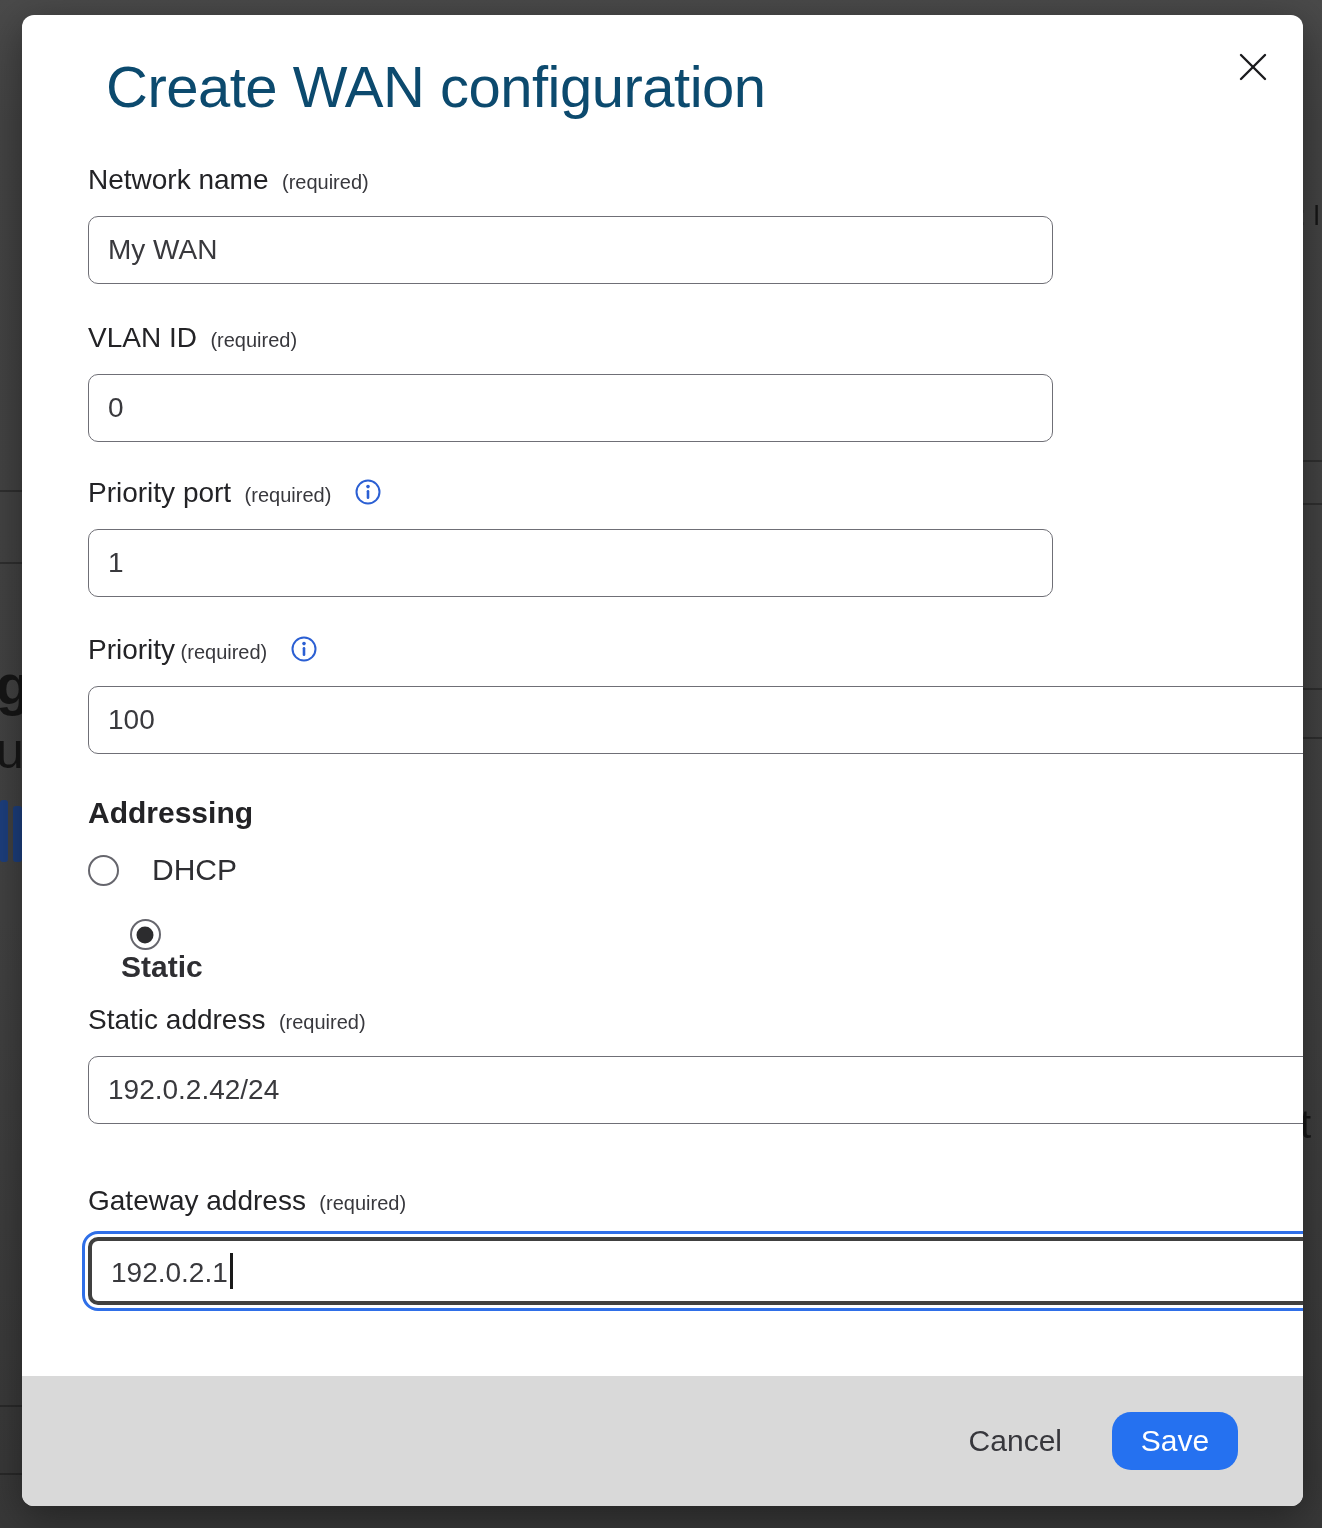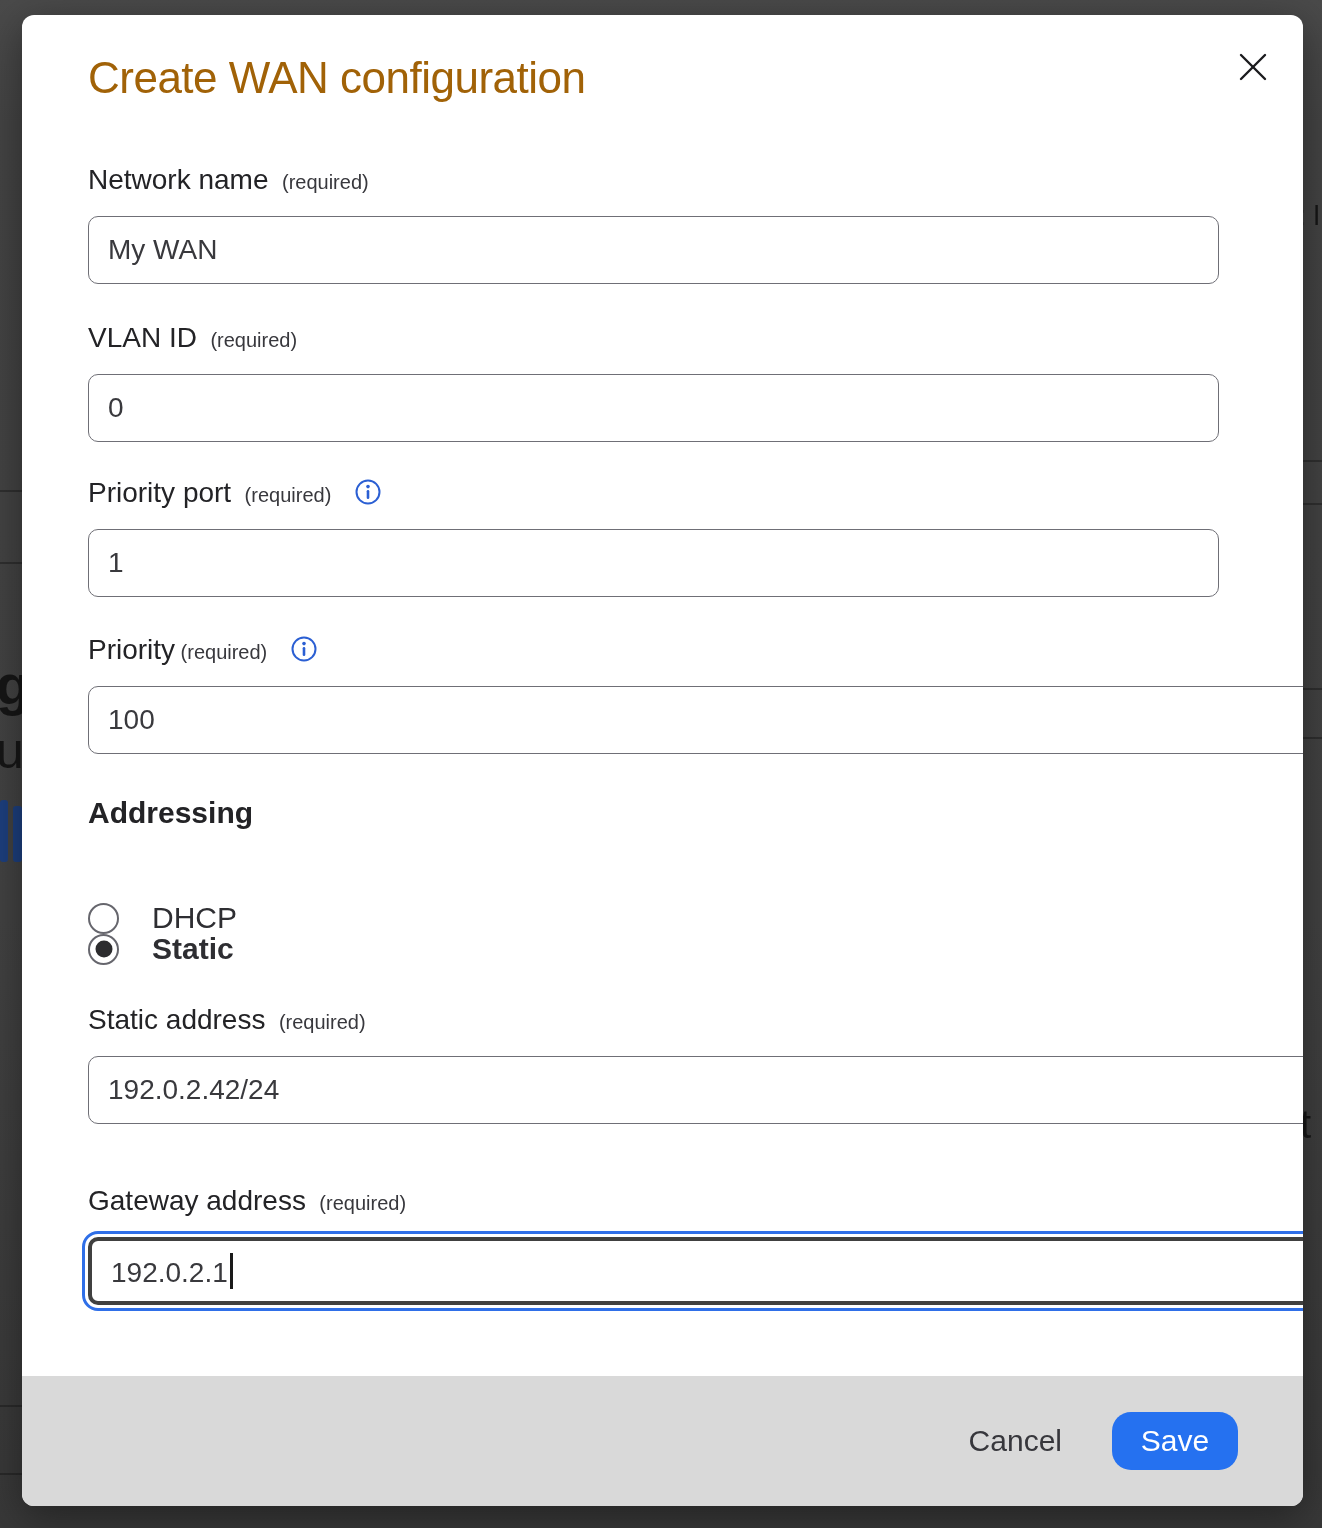--- a/index.html
+++ b/index.html
@@ -19,57 +19,57 @@
   .hint-colon { left:1298px; top:200px; font-size:28px; font-weight:400; }
   .hint-t { left:1300px; top:1102px; font-size:40px; font-weight:400; }
 
   
   .modal {
     position:absolute; left:22px; top:15px; width:1281px; height:1491px;
     background:#ffffff; border-radius:12px; overflow:hidden;
     box-shadow:0 10px 40px rgba(0,0,0,0.4);
   }
   .modal-title {
-    position:absolute; left:66px; top:38px;
-    font-size:44px; font-weight:400; color:#a16207; letter-spacing:-0.5px;
+    position:absolute; left:84px; top:38px;
+    font-size:58px; font-weight:400; color:#0c4a6e; letter-spacing:-0.5px;
   }
   .close-btn {
     position:absolute; top:34px; right:32px; width:36px; height:36px;
     background:none; border:none; cursor:pointer; padding:3px;
   }
   .close-btn svg { display:block; }
 
   
   .group { position:absolute; left:66px; }
   .label-row { height:36px; line-height:36px; margin-bottom:18px; white-space:nowrap; }
   .lbl { font-size:28px; font-weight:400; color:#232326; }
   .req { font-size:20px; font-weight:400; color:#38383d; margin-left:9px; }
   .req.tight { margin-left:1px; }
   .info-ic { display:inline-block; vertical-align:-4px; margin-left:18px; width:28px; height:28px; cursor:pointer; }
 
   .input {
-    display:block; height:68px; width:1131px;
+    display:block; height:68px; width:965px;
     border:1.5px solid #6f6f76; border-radius:10px;
     font-family:"Liberation Sans","DejaVu Sans",sans-serif;
     font-size:28px; color:#39393d; padding:0 0 0 19px;
     background:#fff; outline:none; line-height:64px;
   }
   .input.wide { width:1281px; }
   .input.focused {
     border:4px solid #404040;
     outline:3px solid #2f6fe8; outline-offset:3px;
   }
   .caret {
     display:inline-block; width:3px; height:36px; background:#1a1a1a;
     vertical-align:-7px; margin-left:2px;
   }
 
   
   .section-heading { position:absolute; left:66px; font-size:30px; font-weight:700; color:#232326; }
-  .radio-row { position:absolute; left:66px; height:34px; display:flex; align-items:center; cursor:pointer;margin-top:48px; }
+  .radio-row { position:absolute; left:66px; height:34px; display:flex; align-items:center; cursor:pointer; }
   .radio {
     width:31px; height:31px; border:2.5px solid #66666d; border-radius:50%;
     background:#fff; position:relative; flex:0 0 auto;
   }
   .radio.selected::after {
     content:""; position:absolute; left:50%; top:50%; transform:translate(-50%,-50%);
     width:17px; height:17px; border-radius:50%; background:#2c2c2e;
   }
   .radio-label { margin-left:33px; font-size:30px; color:#2e2e32; }
   .radio-label.bold { font-weight:700; }
@@ -166,21 +166,21 @@
     <input class="input wide" type="text" value="100" style="">
   </div>
 
   <h2 class="section-heading" style="top:781px;">Addressing</h2>
 
   <div class="radio-row" style="top:838px;">
     <span class="radio"></span>
     <span class="radio-label">DHCP</span>
   </div>
 
-  <div class="radio-row" style="top:869px;">
+  <div class="radio-row" style="top:904px;flex-direction:column;">
     <span class="radio selected"></span>
     <span class="radio-label bold">Static</span>
   </div>
 
   <div class="group" style="top:987px;">
     <div class="label-row">
       <span class="lbl">Static address</span>
       <span class="req">(required)</span>
     </div>
     <input class="input wide" type="text" value="192.0.2.42/24" style="">

